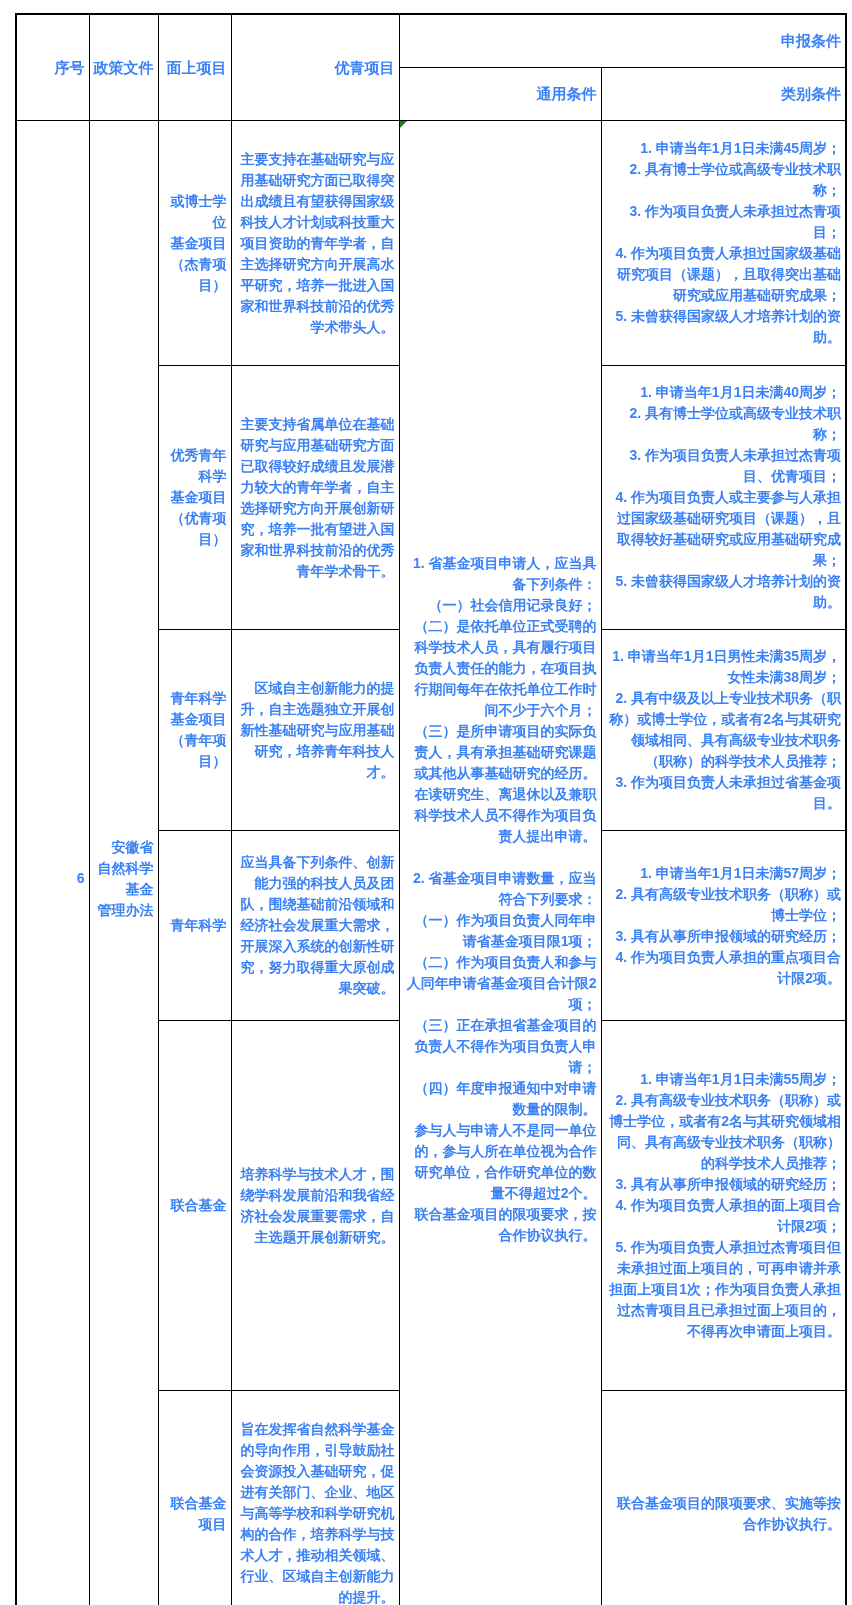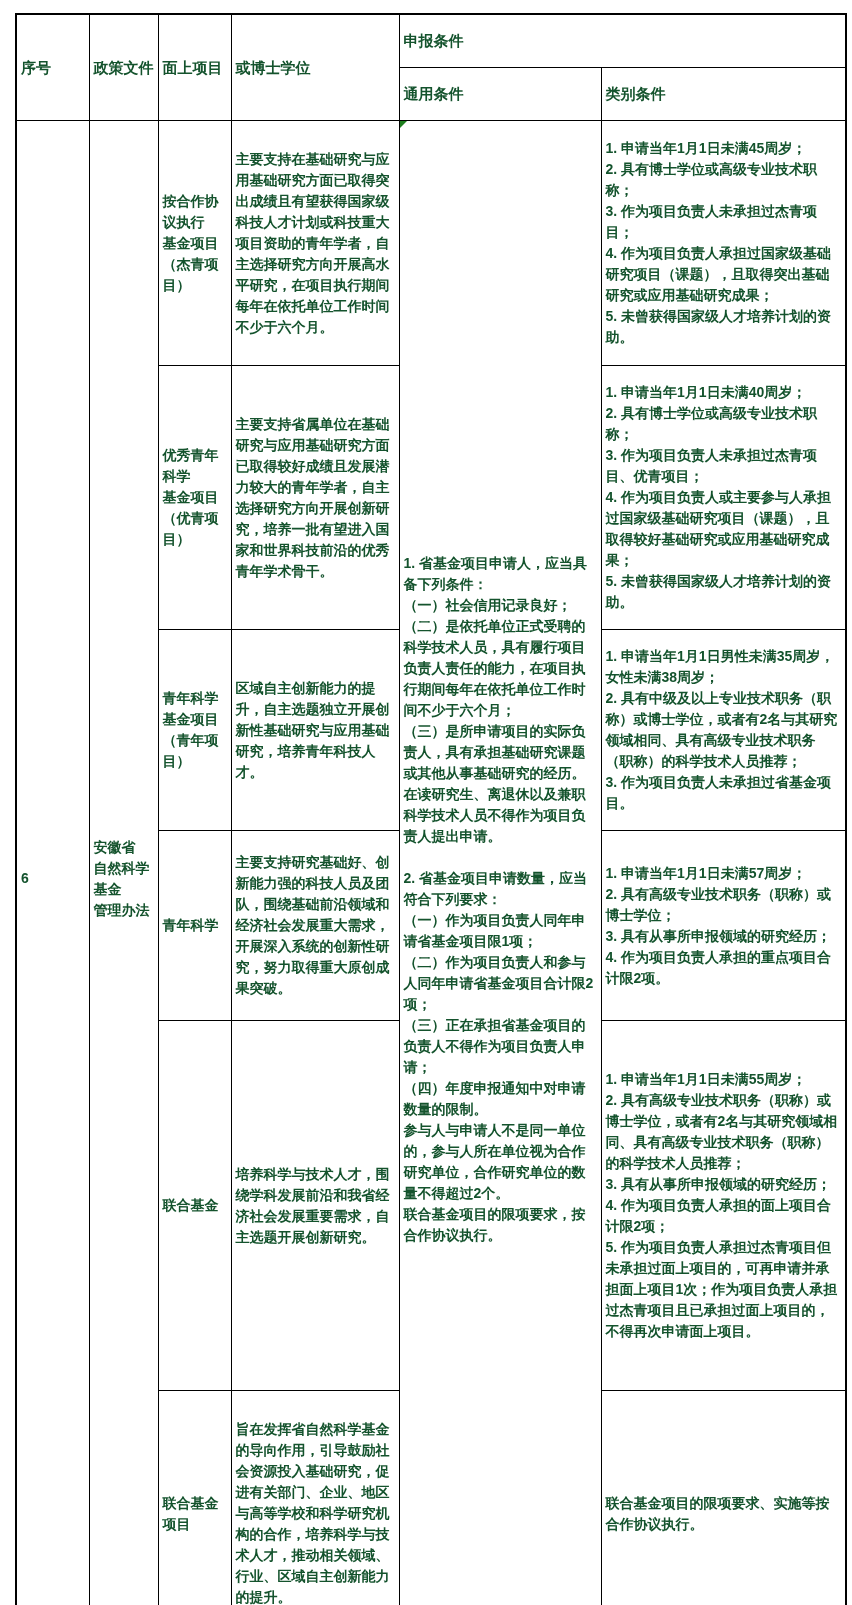--- a/index.html
+++ b/index.html
@@ -16,24 +16,24 @@
   table.policy-table{
     position:absolute;
     left:15px; top:13px;
     width:830px;
     border-collapse:collapse;
     table-layout:fixed;
     border:2px solid #000000;
   }
   .policy-table th, .policy-table td{
     border:1px solid #000000;
-    text-align:left;
+    text-align:right;
     vertical-align:middle;
     padding:16px 4px;
-    color:#14532d;
+    color:#3b82f6;
     font-weight:700;
     font-size:14px;
     line-height:21px;
     word-break:break-all;
     overflow:hidden;
   }
   .policy-table th{
     font-size:15px;
     line-height:20px;
   }
@@ -58,38 +58,38 @@
       <col style="width:73px">
       <col style="width:168px">
       <col style="width:202px">
       <col style="width:245px">
     </colgroup>
     <tbody>
         <tr style="height:45px">
       <th rowspan="2">序号</th>
       <th rowspan="2">政策文件</th>
       <th rowspan="2">面上项目</th>
-      <th rowspan="2">或博士学位</th>
+      <th rowspan="2">优青项目</th>
       <th colspan="2">申报条件</th>
     </tr>
     <tr style="height:32px">
       <th>通用条件</th>
       <th>类别条件</th>
     </tr>
 
     <tr style="height:245px">
       <td rowspan="6">6</td>
       <td rowspan="6" class="pre">安徽省
 自然科学
 基金
 管理办法</td>
-      <td class="pre">按合作协议执行
+      <td class="pre">或博士学位
 基金项目
 （杰青项目）</td>
-      <td>主要支持在基础研究与应用基础研究方面已取得突出成绩且有望获得国家级科技人才计划或科技重大项目资助的青年学者，自主选择研究方向开展高水平研究，在项目执行期间每年在依托单位工作时间不少于六个月。</td>
+      <td>主要支持在基础研究与应用基础研究方面已取得突出成绩且有望获得国家级科技人才计划或科技重大项目资助的青年学者，自主选择研究方向开展高水平研究，培养一批进入国家和世界科技前沿的优秀学术带头人。</td>
       <td rowspan="6" class="pre general-cell">
         <span class="comment-marker"></span>
         <span class="pre">1. 省基金项目申请人，应当具备下列条件：
 （一）社会信用记录良好；
 （二）是依托单位正式受聘的科学技术人员，具有履行项目负责人责任的能力，在项目执行期间每年在依托单位工作时间不少于六个月；
 （三）是所申请项目的实际负责人，具有承担基础研究课题或其他从事基础研究的经历。
 在读研究生、离退休以及兼职科学技术人员不得作为项目负责人提出申请。
 
 2. 省基金项目申请数量，应当符合下列要求：
 （一）作为项目负责人同年申请省基金项目限1项；
@@ -123,21 +123,21 @@
 基金项目
 （青年项目）</td>
       <td>区域自主创新能力的提升，自主选题独立开展创新性基础研究与应用基础研究，培养青年科技人才。</td>
       <td class="pre">1. 申请当年1月1日男性未满35周岁，女性未满38周岁；
 2. 具有中级及以上专业技术职务（职称）或博士学位，或者有2名与其研究领域相同、具有高级专业技术职务（职称）的科学技术人员推荐；
 3. 作为项目负责人未承担过省基金项目。</td>
     </tr>
 
     <tr style="height:190px">
       <td class="pre">青年科学</td>
-      <td>主要支持研究基础好、创新能力强的科技人员及团队，围绕基础前沿领域和经济社会发展重大需求，开展深入系统的创新性研究，努力取得重大原创成果突破。</td>
+      <td>应当具备下列条件、创新能力强的科技人员及团队，围绕基础前沿领域和经济社会发展重大需求，开展深入系统的创新性研究，努力取得重大原创成果突破。</td>
       <td class="pre">1. 申请当年1月1日未满57周岁；
 2. 具有高级专业技术职务（职称）或博士学位；
 3. 具有从事所申报领域的研究经历；
 4. 作为项目负责人承担的重点项目合计限2项。</td>
     </tr>
 
     <tr style="height:370px">
       <td class="pre">联合基金</td>
       <td>培养科学与技术人才，围绕学科发展前沿和我省经济社会发展重要需求，自主选题开展创新研究。</td>
       <td class="pre">1. 申请当年1月1日未满55周岁；

